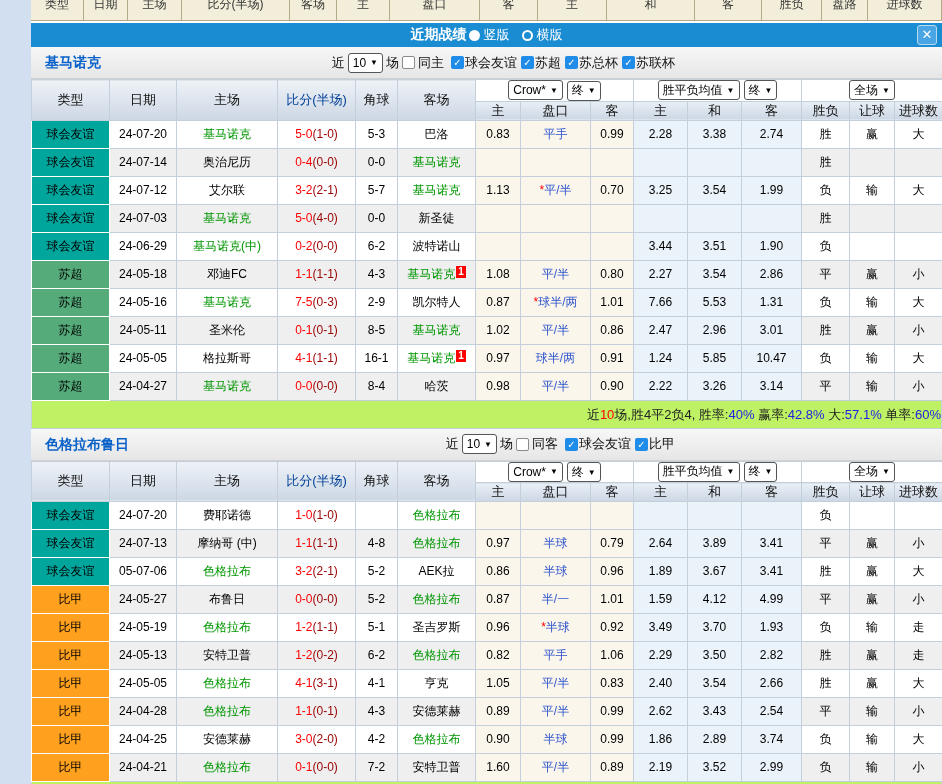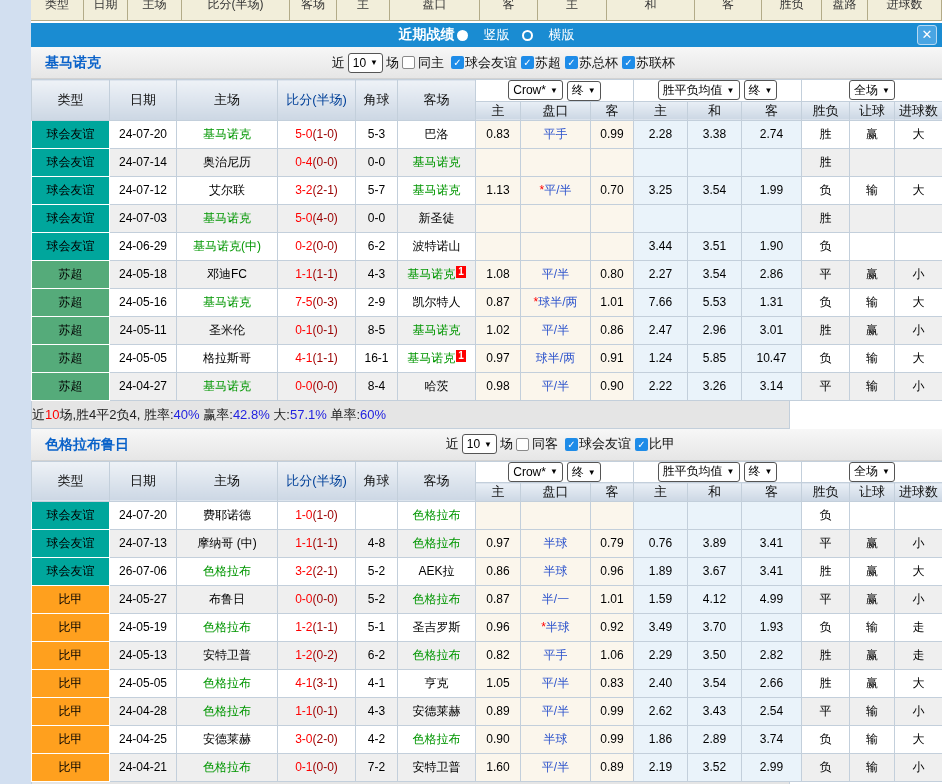--- a/index.html
+++ b/index.html
@@ -12,21 +12,21 @@
            font-size:12px;color:#333;line-height:20px;flex:none;overflow:hidden;}
   .bd-cell span{position:relative;top:-6px;display:inline-block;}
   .gap{position:absolute;left:31px;top:21px;right:0;height:2px;background:#fff;}
   
   .titlebar{position:absolute;left:31px;top:23px;right:0;height:24px;background:#1a8cd2;
             color:#fff;display:flex;align-items:center;justify-content:center;}
   .tb-title{font-weight:bold;font-size:14px;}
   .radio{display:inline-block;border-radius:50%;vertical-align:middle;}
   .radio.sel{width:11px;height:11px;background:#fff;margin-left:2px;}
   .radio.unsel{width:7px;height:7px;border:2px solid #fff;background:transparent;margin-left:12px;}
-  .tb-lbl{font-size:13px;margin-left:16px;}
+  .tb-lbl{font-size:13px;margin-left:4px;}
   .close-btn{position:absolute;right:5px;top:2px;width:20px;height:20px;background:#49a5e3;
              border:1px solid #b7d9f2;border-radius:3px;color:#fff;font-size:13px;line-height:18px;
              text-align:center;font-weight:bold;cursor:pointer;box-sizing:border-box;}
   
   .panel{position:absolute;left:31px;top:47px;width:911px;height:737px;background:#fff;overflow:hidden;}
   .sec-head{height:32px;background:linear-gradient(#f7f7f7,#e6e6e6);border-bottom:1px solid #d2d2d2;
             position:relative;box-sizing:border-box;}
   .sec-title{position:absolute;left:14px;top:0;line-height:31px;color:#0a62c9;font-weight:bold;font-size:14px;}
   .filterbar{position:absolute;right:267px;top:0;height:31px;display:flex;align-items:center;
              font-size:13px;color:#111;white-space:nowrap;}
@@ -54,22 +54,22 @@
   td.typec{color:#fff;border-color:#fff !important;}
   td.t-teal{background:#00a69c;} td.t-green{background:#55ab7a;} td.t-orange{background:#ffa01e;}
   td.cream{background:#fbf6ec;} td.lblue{background:#eaf3fa;text-align:center;}
   .dark{color:#36404a;} .blue{color:#2f55cc;}
   .team-g{color:#009600;} .team-k{color:#000;}
   .sup1{display:inline-block;background:#f00;color:#fff;font-size:10px;line-height:12px;
         padding:0 2px;margin-left:1px;vertical-align:3px;font-weight:bold;}
   .score{color:#f00;} .half{color:#990000;}
   .star{color:#f00;}
   .rr{color:#e60000;} .rg{color:#008000;} .rb{color:#1c1cd8;}
-  .summary{height:28px;line-height:28px;text-align:left;font-size:13px;background:#e5e5e5;
-           border:1px solid #c3cfdb;border-top:none;width:759px;box-sizing:border-box;}
+  .summary{height:28px;line-height:28px;text-align:right;font-size:13px;background:#bef264;
+           border:1px solid #c3cfdb;border-top:none;width:911px;box-sizing:border-box;}
   .sum-k{color:#222;} .sum-v{color:#2222e0;} .sum-r{color:#f00;}
 </style>
 </head>
 <body>
 
 <div class="bd-row">
     <div class="bd-cell" style="width: 53px;"><span>类型</span></div>
     <div class="bd-cell" style="width: 44px;"><span>日期</span></div>
     <div class="bd-cell" style="width: 54px;"><span>主场</span></div>
     <div class="bd-cell" style="width: 108px;"><span>比分(半场)</span></div>
@@ -452,30 +452,30 @@
           <tr class="even">
             <td class="typec t-teal">球会友谊</td>
             <td class="datec">24-07-13</td>
             <td class="teamc"><span class="team-k">摩纳哥 (中)</span></td>
             <td class="scorec"><span class="score">1-1</span><span class="half">(1-1)</span></td>
             <td class="cornc">4-8</td>
             <td class="teamc"><span class="team-g">色格拉布</span></td>
             <td class="cream dark">0.97</td>
             <td class="cream"><span class="blue">半球</span></td>
             <td class="cream dark">0.79</td>
-            <td class="lblue dark">0.76</td>
+            <td class="lblue dark">2.64</td>
             <td class="lblue blue">3.89</td>
             <td class="lblue dark">3.41</td>
             <td class="rb">平</td>
             <td class="rr">赢</td>
             <td class="rg">小</td>
           </tr>
           <tr class="odd">
             <td class="typec t-teal">球会友谊</td>
-            <td class="datec">26-07-06</td>
+            <td class="datec">05-07-06</td>
             <td class="teamc"><span class="team-g">色格拉布</span></td>
             <td class="scorec"><span class="score">3-2</span><span class="half">(2-1)</span></td>
             <td class="cornc">5-2</td>
             <td class="teamc"><span class="team-k">AEK拉</span></td>
             <td class="cream dark">0.86</td>
             <td class="cream"><span class="blue">半球</span></td>
             <td class="cream dark">0.96</td>
             <td class="lblue dark">1.89</td>
             <td class="lblue blue">3.67</td>
             <td class="lblue dark">3.41</td>

